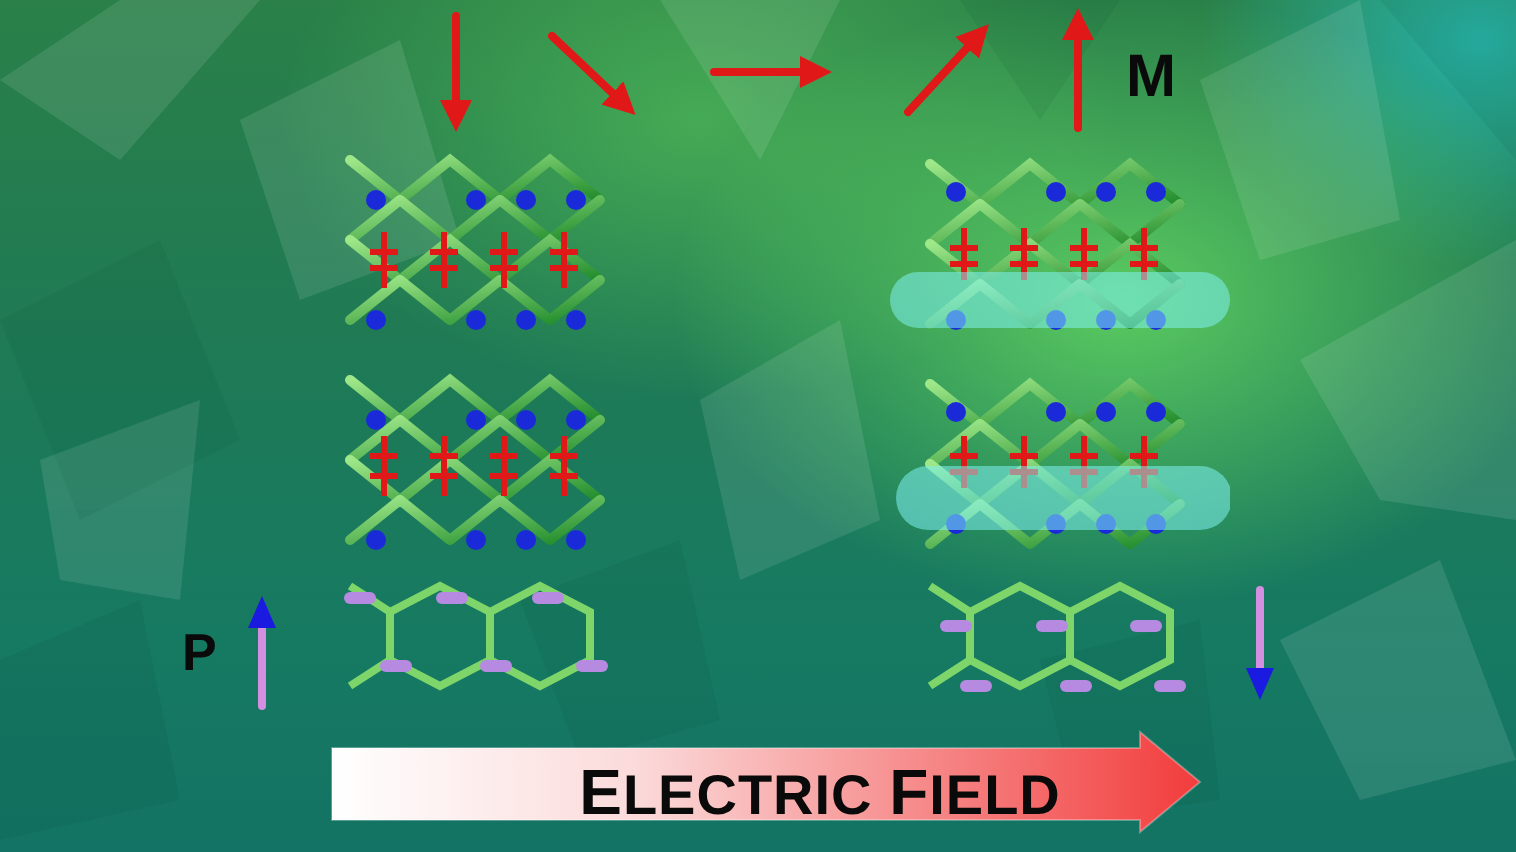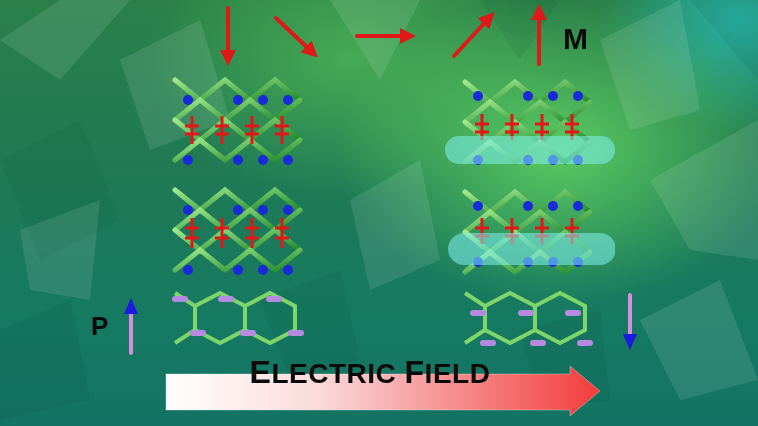--- a/index.html
+++ b/index.html
@@ -9,21 +9,21 @@
       radial-gradient(ellipse 320px 220px at 560px 150px, rgba(110,230,100,0.75), rgba(110,230,100,0) 70%),
       radial-gradient(ellipse 200px 160px at 740px 20px, rgba(40,190,190,0.8), rgba(40,190,190,0) 70%),
       radial-gradient(ellipse 300px 200px at 350px 60px, rgba(90,200,90,0.6), rgba(90,200,90,0) 70%),
       linear-gradient(180deg, #2a8048 0%, #1f7a55 40%, #167a62 75%, #137364 100%);
   }
   .facets { position: absolute; inset: 0; }
   .label-text { position: absolute; font-weight: bold; color: #0a0a0a; }
   #m-label { left: 563px; top: 22px; font-size: 30px; letter-spacing: 0px; }
   #p-label { left: 91px; top: 311px; font-size: 26px; }
   #field-arrow { position: absolute; left: 160px; top: 364px; width: 445px; height: 56px; }
-  #field-label { position: absolute; left: 165px; top: 354px; width: 410px; text-align: center; font-weight: bold; font-size: 28px; color: #0a0a0a; letter-spacing: 0.5px; }
+  #field-label { position: absolute; left: 165px; top: 378px; width: 410px; text-align: center; font-weight: bold; font-size: 28px; color: #0a0a0a; letter-spacing: 0.5px; padding-left: 40px; }
   #field-label .big { font-size: 32px; }
   .svg-layer { position: absolute; left: 0; top: 0; }
   .lattice { position: absolute; }
 </style>
 </head>
 <body>
 
 <div id="stage">
 
   <svg class="facets" width="758" height="426">

